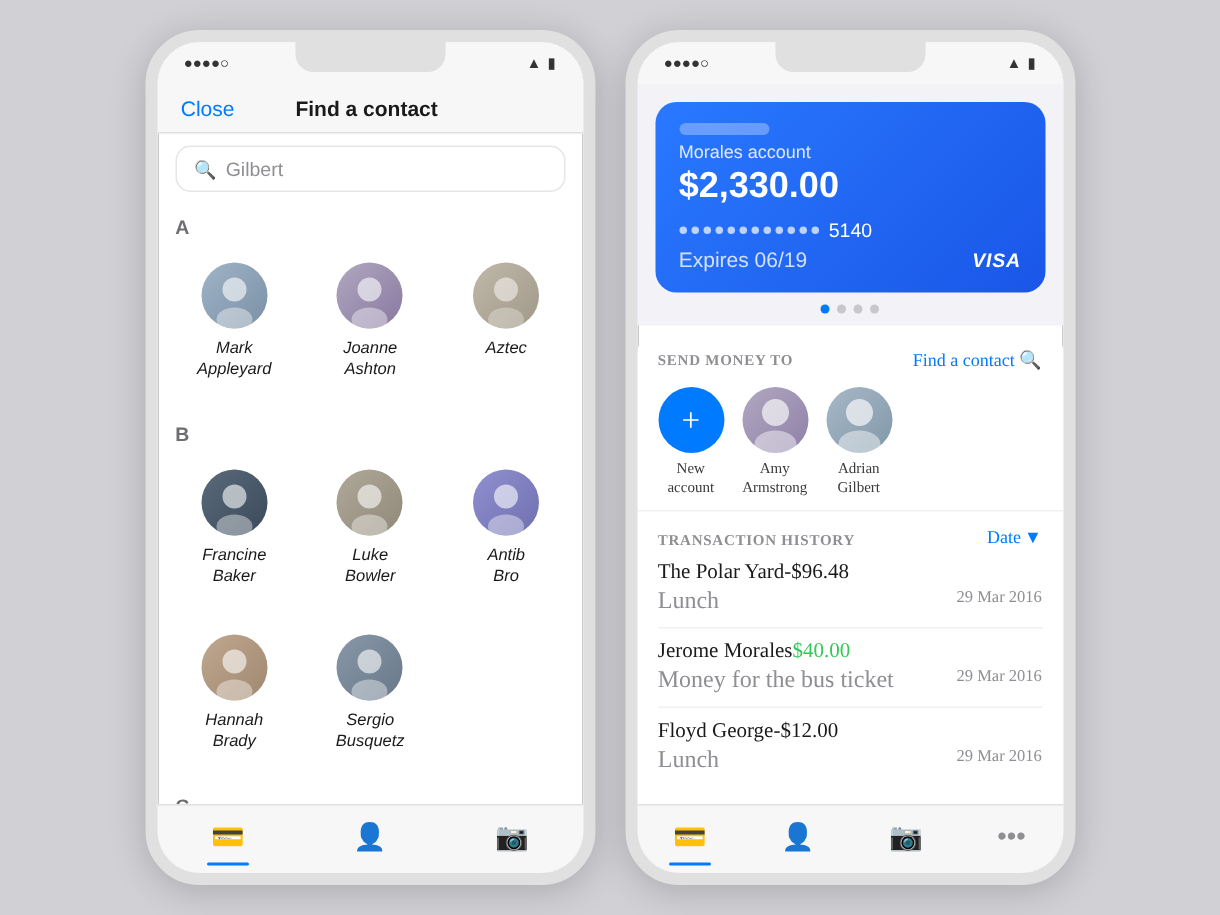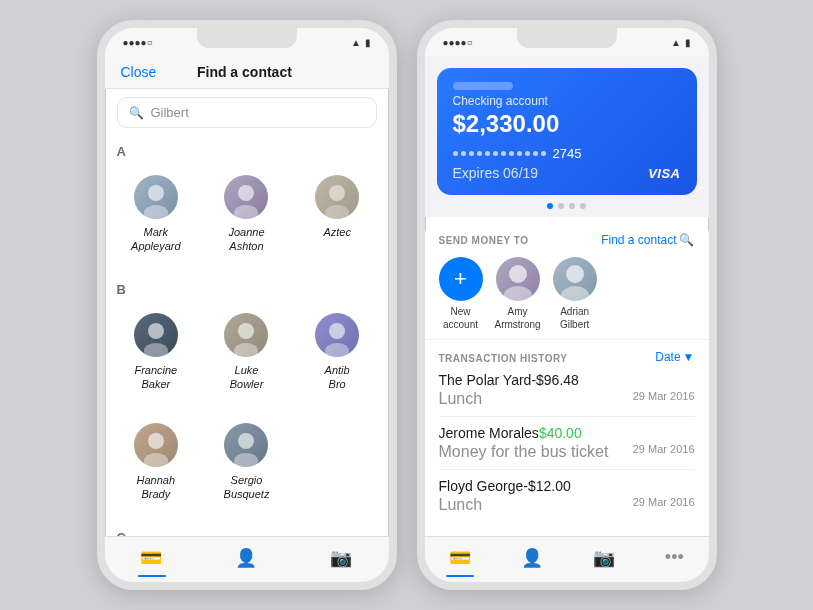--- a/index.html
+++ b/index.html
@@ -203,20 +203,21 @@
     .carousel-dots { display: flex; justify-content: center; gap: 5px; margin-top: 8px; }
     .carousel-dot { width: 6px; height: 6px; border-radius: 50%; background: #c7c7cc; }
     .carousel-dot.active { background: #007aff; }
 
     .main-content {
       flex: 1;
       overflow-y: auto;
       background: #fff;
       border-radius: 14px 14px 0 0;
       margin-top: 4px;
+      font-family: Liberation Serif, serif;
     }
     .send-money-section {
       padding: 12px 14px 8px;
       border-bottom: 1px solid #f0f0f0;
     }
     .section-header {
       display: flex;
       justify-content: space-between;
       align-items: center;
       margin-bottom: 10px;
@@ -447,36 +448,36 @@
       <span class="time">9:41 AM</span>
       <div class="status-icons">
         <span>▲</span>
         <span>▮</span>
       </div>
     </div>
 
     <div class="card-carousel">
       <div class="bank-card">
         <div class="card-bank-name"></div>
-        <div class="card-account-type">Checking account</div>
+        <div class="card-account-type">Morales account</div>
         <div class="card-balance">$2,330.00</div>
         <div class="card-dots-row">
           <span class="card-dot"></span>
           <span class="card-dot"></span>
           <span class="card-dot"></span>
           <span class="card-dot"></span>
           <span class="card-dot"></span>
           <span class="card-dot"></span>
           <span class="card-dot"></span>
           <span class="card-dot"></span>
           <span class="card-dot"></span>
           <span class="card-dot"></span>
           <span class="card-dot"></span>
           <span class="card-dot"></span>
-          <span class="card-last4">2745</span>
+          <span class="card-last4">5140</span>
         </div>
         <div class="card-bottom">
           <span class="card-expires">Expires 06/19</span>
           <span class="card-brand">VISA</span>
         </div>
       </div>
       <div class="carousel-dots">
         <div class="carousel-dot active"></div>
         <div class="carousel-dot"></div>
         <div class="carousel-dot"></div>

